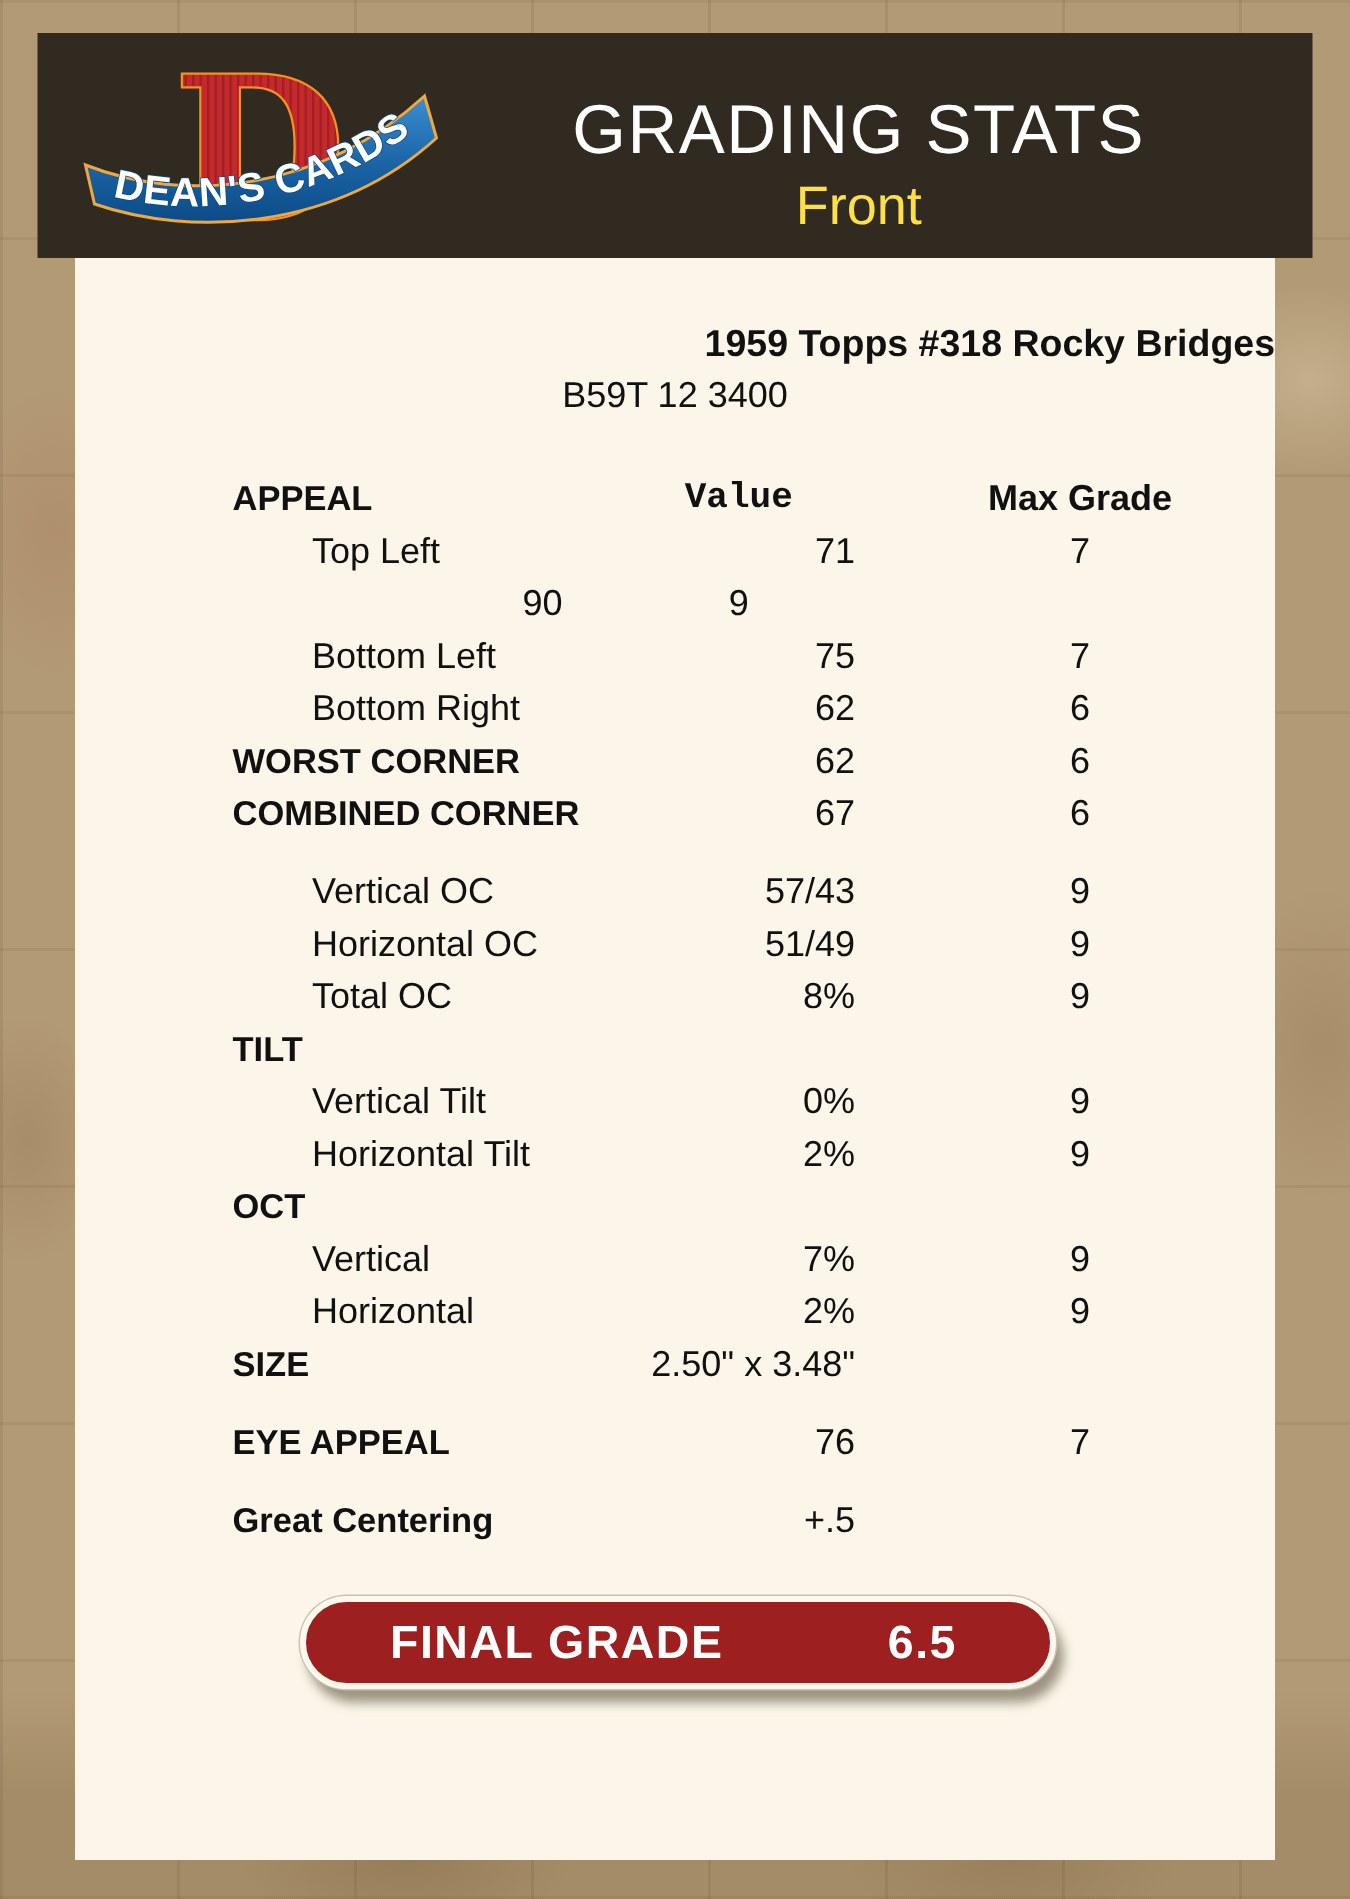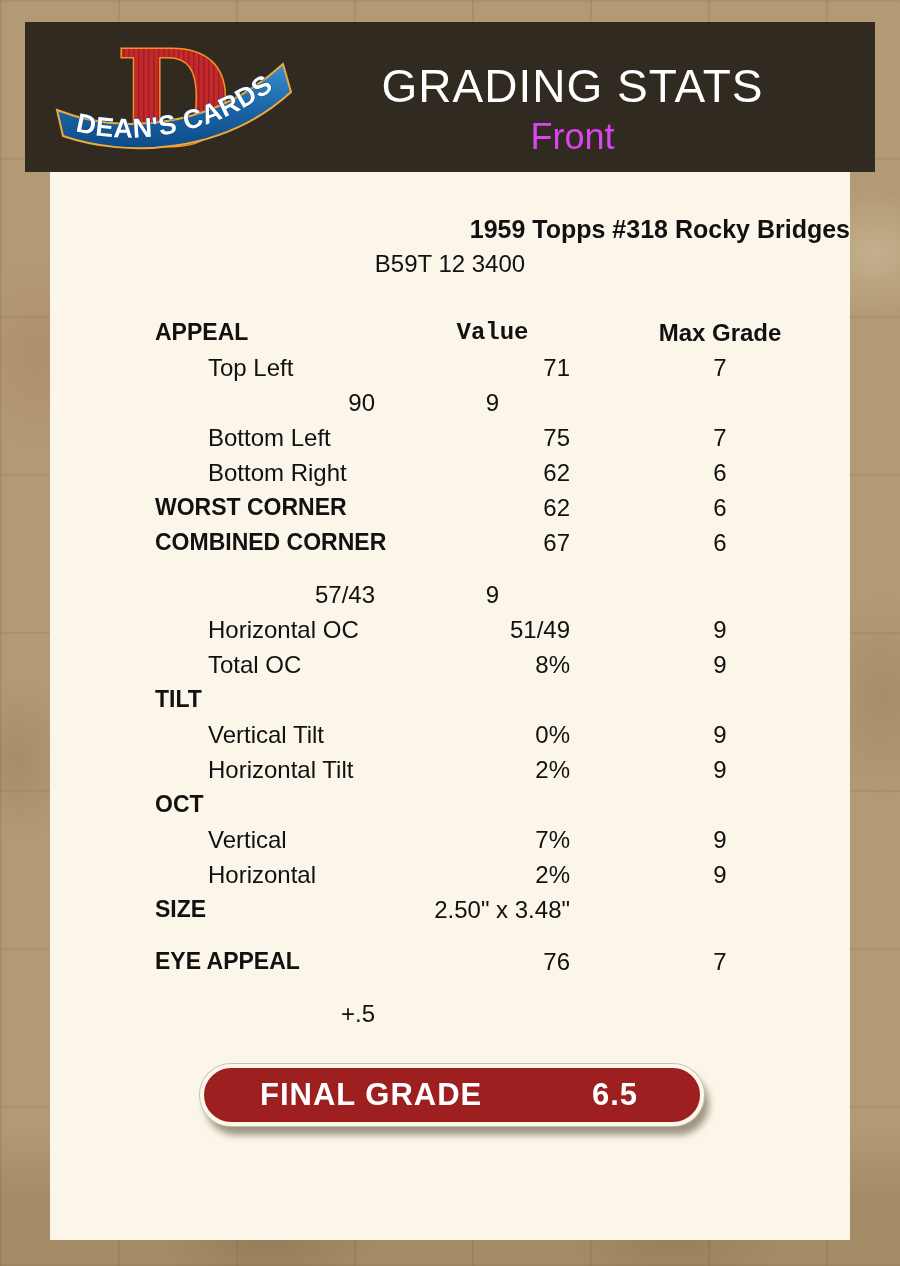--- a/index.html
+++ b/index.html
@@ -24,21 +24,21 @@
       repeating-linear-gradient(180deg, rgba(101,78,48,.11) 0 2px, rgba(101,78,48,0) 2px 158px);
   }
   .header-bar{
     position:absolute;left:25px;top:22px;width:850px;height:150px;
     background:#312a21;z-index:2;display:flex;align-items:flex-start;
   }
   .logo-wrap{width:245px;position:relative;height:150px;flex:0 0 auto;}
   .logo-wrap svg{position:absolute;left:28px;top:10px;}
   .header-titles{flex:1;text-align:center;padding-top:38px;}
   .hdr-main{color:#fff;font-size:46px;line-height:52px;font-weight:400;letter-spacing:1px;}
-  .hdr-sub{color:#d946ef;font-size:36px;line-height:38px;margin-top:6px;font-weight:400;}
+  .hdr-sub{color:#fde047;font-size:36px;line-height:38px;margin-top:6px;font-weight:400;}
   .panel{
     position:absolute;left:50px;top:172px;width:800px;height:1068px;
     background:#fbf6e9;z-index:1;
   }
   .card-title{margin-top:43px;text-align:right;font-size:25px;line-height:29px;font-weight:bold;}
   .card-code{margin-top:6px;text-align:center;font-size:24px;line-height:28px;}
   .gtable{margin-top:37px;font-size:24px;}
   .trow{
     display:grid;grid-template-columns:240px 195px 260px;
     padding-left:105px;height:35px;align-items:center;
@@ -133,20 +133,21 @@
             <span class="max">6</span>
           </div>
           <div class="trow sect">
             <span class="label">COMBINED CORNER</span>
             <span class="val">67</span>
             <span class="max">6</span>
           </div>
         </div>
         <div class="tgroup">
           <div class="trow item">
+            <span class="label">Vertical OC</span>
             <span class="val">57/43</span>
             <span class="max">9</span>
           </div>
           <div class="trow item">
             <span class="label">Horizontal OC</span>
             <span class="val">51/49</span>
             <span class="max">9</span>
           </div>
           <div class="trow item">
             <span class="label">Total OC</span>
@@ -191,20 +192,21 @@
         </div>
         <div class="tgroup">
           <div class="trow sect">
             <span class="label">EYE APPEAL</span>
             <span class="val">76</span>
             <span class="max">7</span>
           </div>
         </div>
         <div class="tgroup">
           <div class="trow sect">
+            <span class="label">Great Centering</span>
             <span class="val">+.5</span>
             <span class="max"></span>
           </div>
         </div>
       </div>
   </div>
 
   <div class="final-grade">
     <span class="fg-label">FINAL GRADE</span>
     <span class="fg-value">6.5</span>

